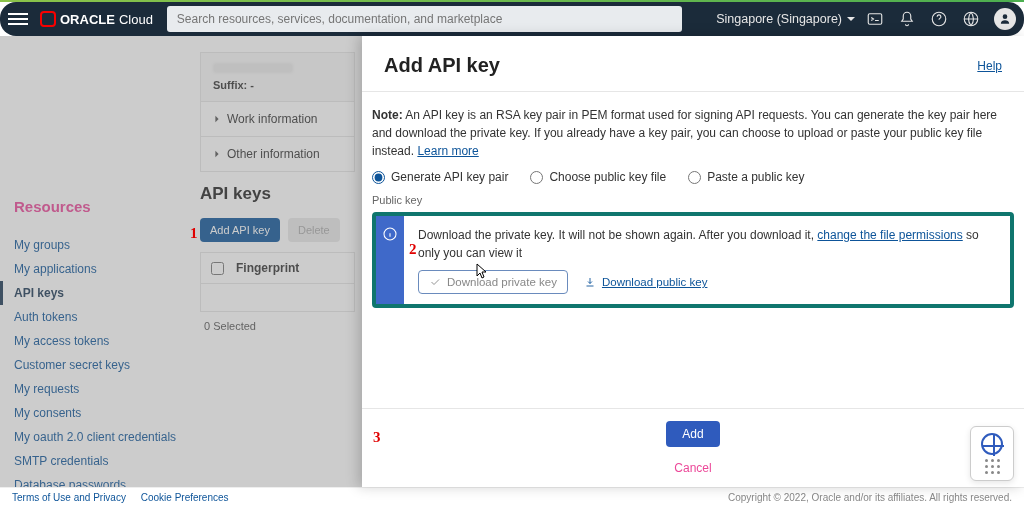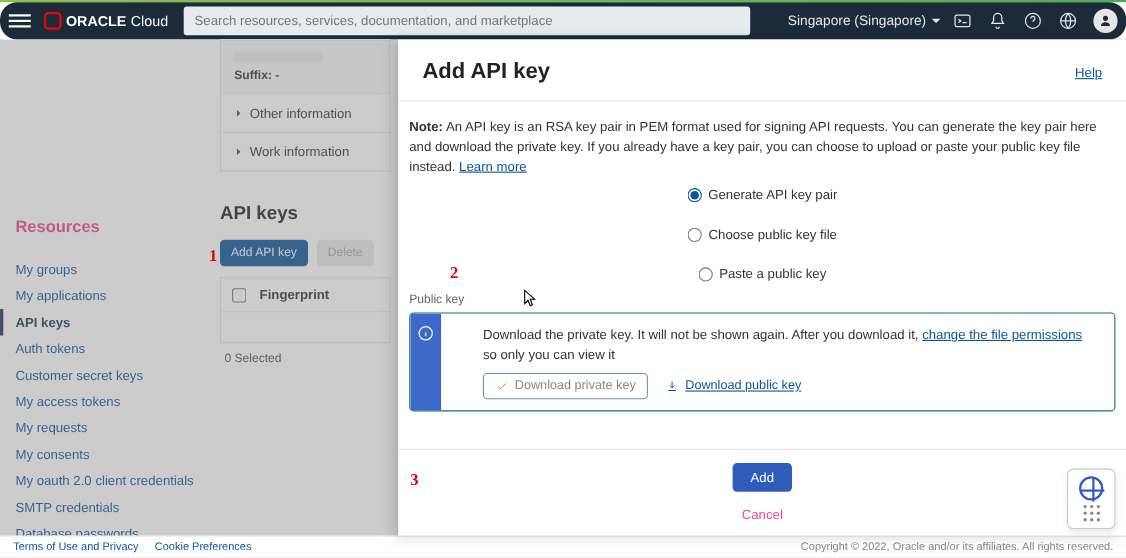--- a/index.html
+++ b/index.html
@@ -22,21 +22,21 @@
 
   .workarea{position:relative;height:471px;}
   .bgpage{position:absolute;inset:0;background:#fff;}
   .dim{position:absolute;inset:0;background:rgba(120,120,120,0.38);}
 
   .leftcol{position:absolute;left:0;top:0;width:195px;padding:14px 12px 0 14px;}
   .leftcol h3{font-size:15px;color:#ec4899;margin-top:148px;margin-bottom:18px;font-weight:600;}
   .leftnav a{display:block;font-size:12px;color:#0d5499;text-decoration:none;padding:5px 0;}
   .leftnav a.active{color:#1a3754;font-weight:700;border-left:3px solid #1a3754;margin-left:-14px;padding-left:11px;}
 
-  .midcol{position:absolute;left:200px;top:0;width:155px;}
+  .midcol{position:absolute;left:200px;top:16px;width:155px;}
   .infocard{background:#f7f7f7;border:1px solid #e6e6e6;padding:10px 12px;}
   .infocard .blur{height:10px;background:#eaeaea;width:80px;border-radius:2px;margin-bottom:6px;filter:blur(1px);}
   .infocard .suffix{font-size:11px;font-weight:700;color:#333;margin-top:4px;}
   .accordion{border:1px solid #e6e6e6;border-top:none;padding:10px 12px;font-size:12px;color:#333;display:flex;align-items:center;gap:6px;cursor:pointer;background:#fff;}
   .accordion svg{width:8px;height:8px;fill:#555;}
 
   .apiblock{position:absolute;left:200px;top:148px;width:155px;}
   .apiblock h3{font-size:17px;color:#222;margin-bottom:14px;font-weight:600;}
   .btnrow{display:flex;gap:8px;margin-bottom:10px;}
   .btn-primary-sm{background:#0d5499;color:#fff;border:none;border-radius:4px;padding:6px 10px;font-size:11px;cursor:pointer;}
@@ -49,25 +49,25 @@
   .redmark{position:absolute;color:#e00000;font-weight:900;font-size:15px;font-family:Georgia,serif;z-index:3;}
 
   
   .panel{position:absolute;right:0;top:0;bottom:20px;left:362px;background:#fff;box-shadow:-4px 0 12px rgba(0,0,0,.18);display:flex;flex-direction:column;z-index:2;}
   .panelhead{padding:18px 22px 14px;border-bottom:1px solid #e6e6e6;display:flex;justify-content:space-between;align-items:center;}
   .panelhead h2{font-size:20px;font-weight:600;color:#222;}
   .panelhead a{font-size:12px;color:#0d5499;text-decoration:underline;}
   .panelbody{padding:14px 10px;flex:1;overflow:auto;font-size:12px;color:#333;}
   .note{line-height:1.5;margin-bottom:10px;}
   .note a{color:#0d5499;text-decoration:underline;}
-  .radiorow{display:flex;gap:22px;margin:8px 0 10px;align-items:center;flex-direction:column;}
+  .radiorow{display:flex;gap:22px;margin:8px 0 10px;align-items:center;}
   .radiorow label{display:flex;align-items:center;gap:6px;cursor:pointer;color:#333;}
   .radiorow input{accent-color:#0d5499;}
   .subhead{font-size:11px;color:#666;margin-bottom:6px;}
-  .infobox{border:1px solid #0f766e;border-radius:4px;display:flex;overflow:hidden;gap:24px;}
+  .infobox{border:4px solid #0f766e;border-radius:4px;display:flex;overflow:hidden;}
   .infoicon{width:28px;background:#3f69c9;display:flex;align-items:flex-start;justify-content:center;padding-top:10px;}
   .infoicon svg{width:16px;height:16px;stroke:#fff;fill:none;stroke-width:1.6;}
   .infobody{padding:10px 14px;flex:1;}
   .infobody .msg{margin-bottom:8px;line-height:1.5;}
   .infobody .msg a{color:#0d5499;text-decoration:underline;}
   .dlrow{display:flex;gap:16px;align-items:center;}
   .dlbtn{border:1px solid #6a8bbd;border-radius:4px;padding:5px 10px;font-size:11.5px;display:inline-flex;gap:6px;align-items:center;color:#888;background:#fff;cursor:default;}
   .dlbtn svg{width:12px;height:12px;stroke:#888;fill:none;stroke-width:1.8;}
   .dllink{display:inline-flex;gap:6px;align-items:center;color:#0d5499;text-decoration:underline;font-size:11.5px;cursor:pointer;}
   .dllink svg{width:12px;height:12px;stroke:#0d5499;fill:none;stroke-width:1.8;}
@@ -143,46 +143,46 @@
 
 <div class="workarea">
   <div class="bgpage">
     <div class="leftcol">
       <h3>Resources</h3>
       <div class="leftnav" id="leftnav">
           <a>My groups</a>
           <a>My applications</a>
           <a class="active">API keys</a>
           <a>Auth tokens</a>
+          <a>My access tokens</a>
           <a>Customer secret keys</a>
-          <a>My access tokens</a>
           <a>My requests</a>
           <a>My consents</a>
           <a>My oauth 2.0 client credentials</a>
           <a>SMTP credentials</a>
           <a>Database passwords</a>
         </div>
     </div>
 
     <div class="midcol">
       <div class="infocard">
         <div class="blur"></div>
         <div class="suffix">Suffix: -</div>
       </div>
       <div class="accordion">
         <svg viewBox="0 0 10 10">
             <path d="M3 1l4 4-4 4"></path>
           </svg>
-        <span>Other information</span>
+        <span>Work information</span>
       </div>
       <div class="accordion">
         <svg viewBox="0 0 10 10">
             <path d="M3 1l4 4-4 4"></path>
           </svg>
-        <span>Work information</span>
+        <span>Other information</span>
       </div>
     </div>
 
     <div class="apiblock">
       <h3>API keys</h3>
       <div class="btnrow">
         <button class="btn-primary-sm">Add API key</button>
         <button class="btn-disabled">Delete</button>
       </div>
       <div class="tablehead">

